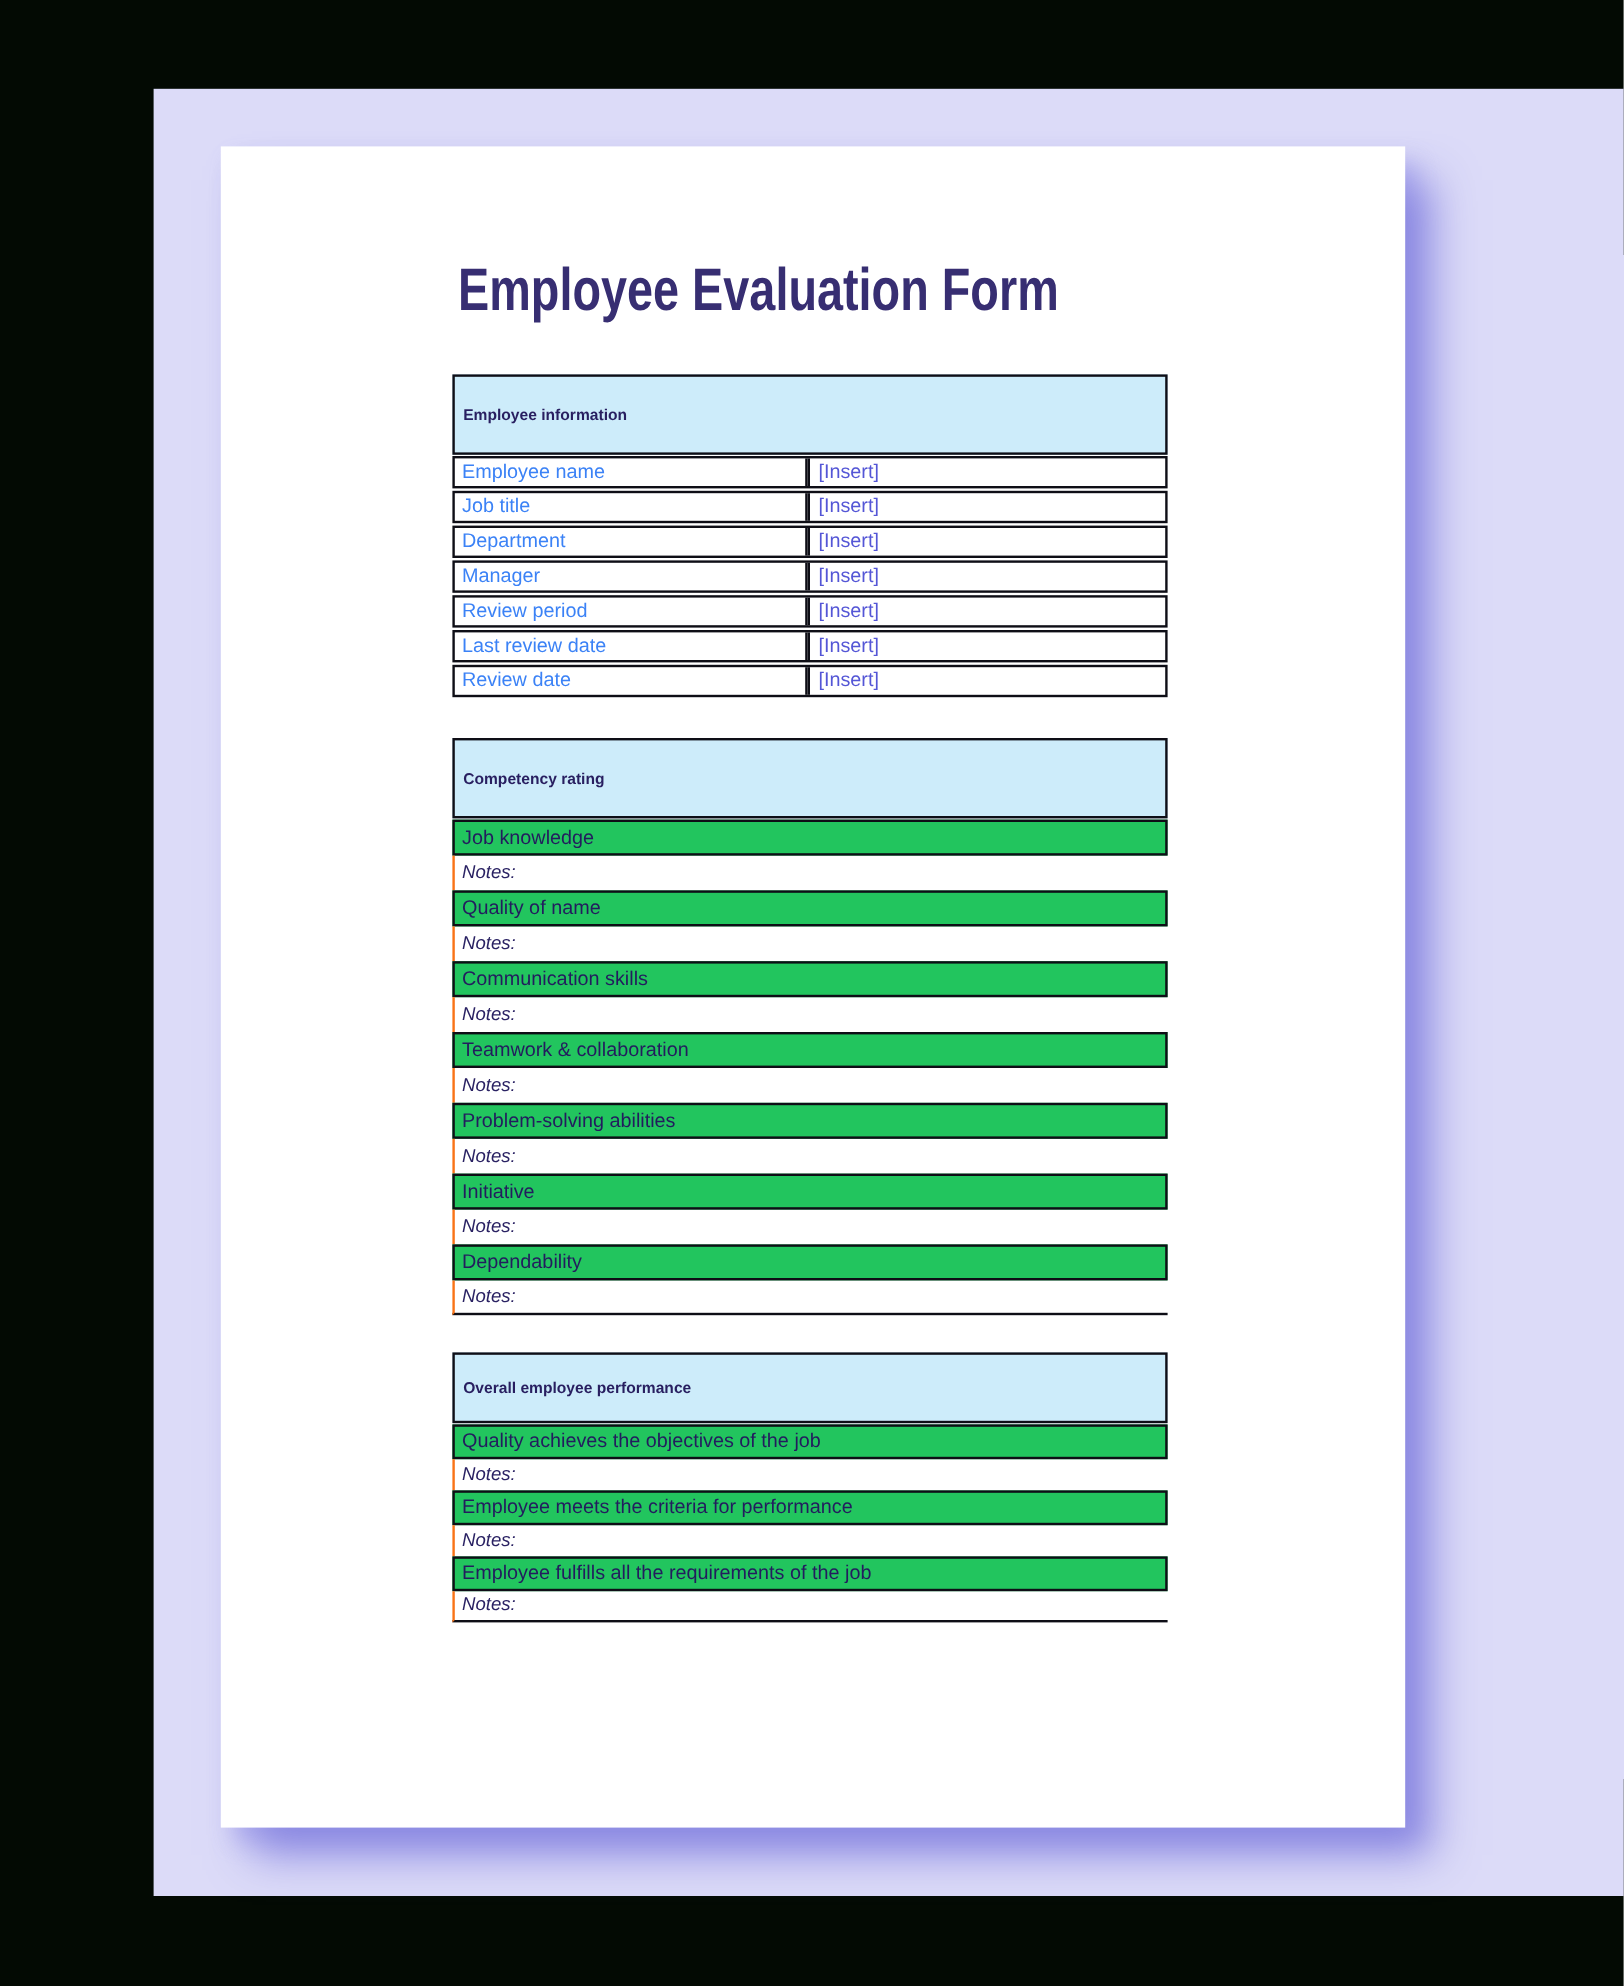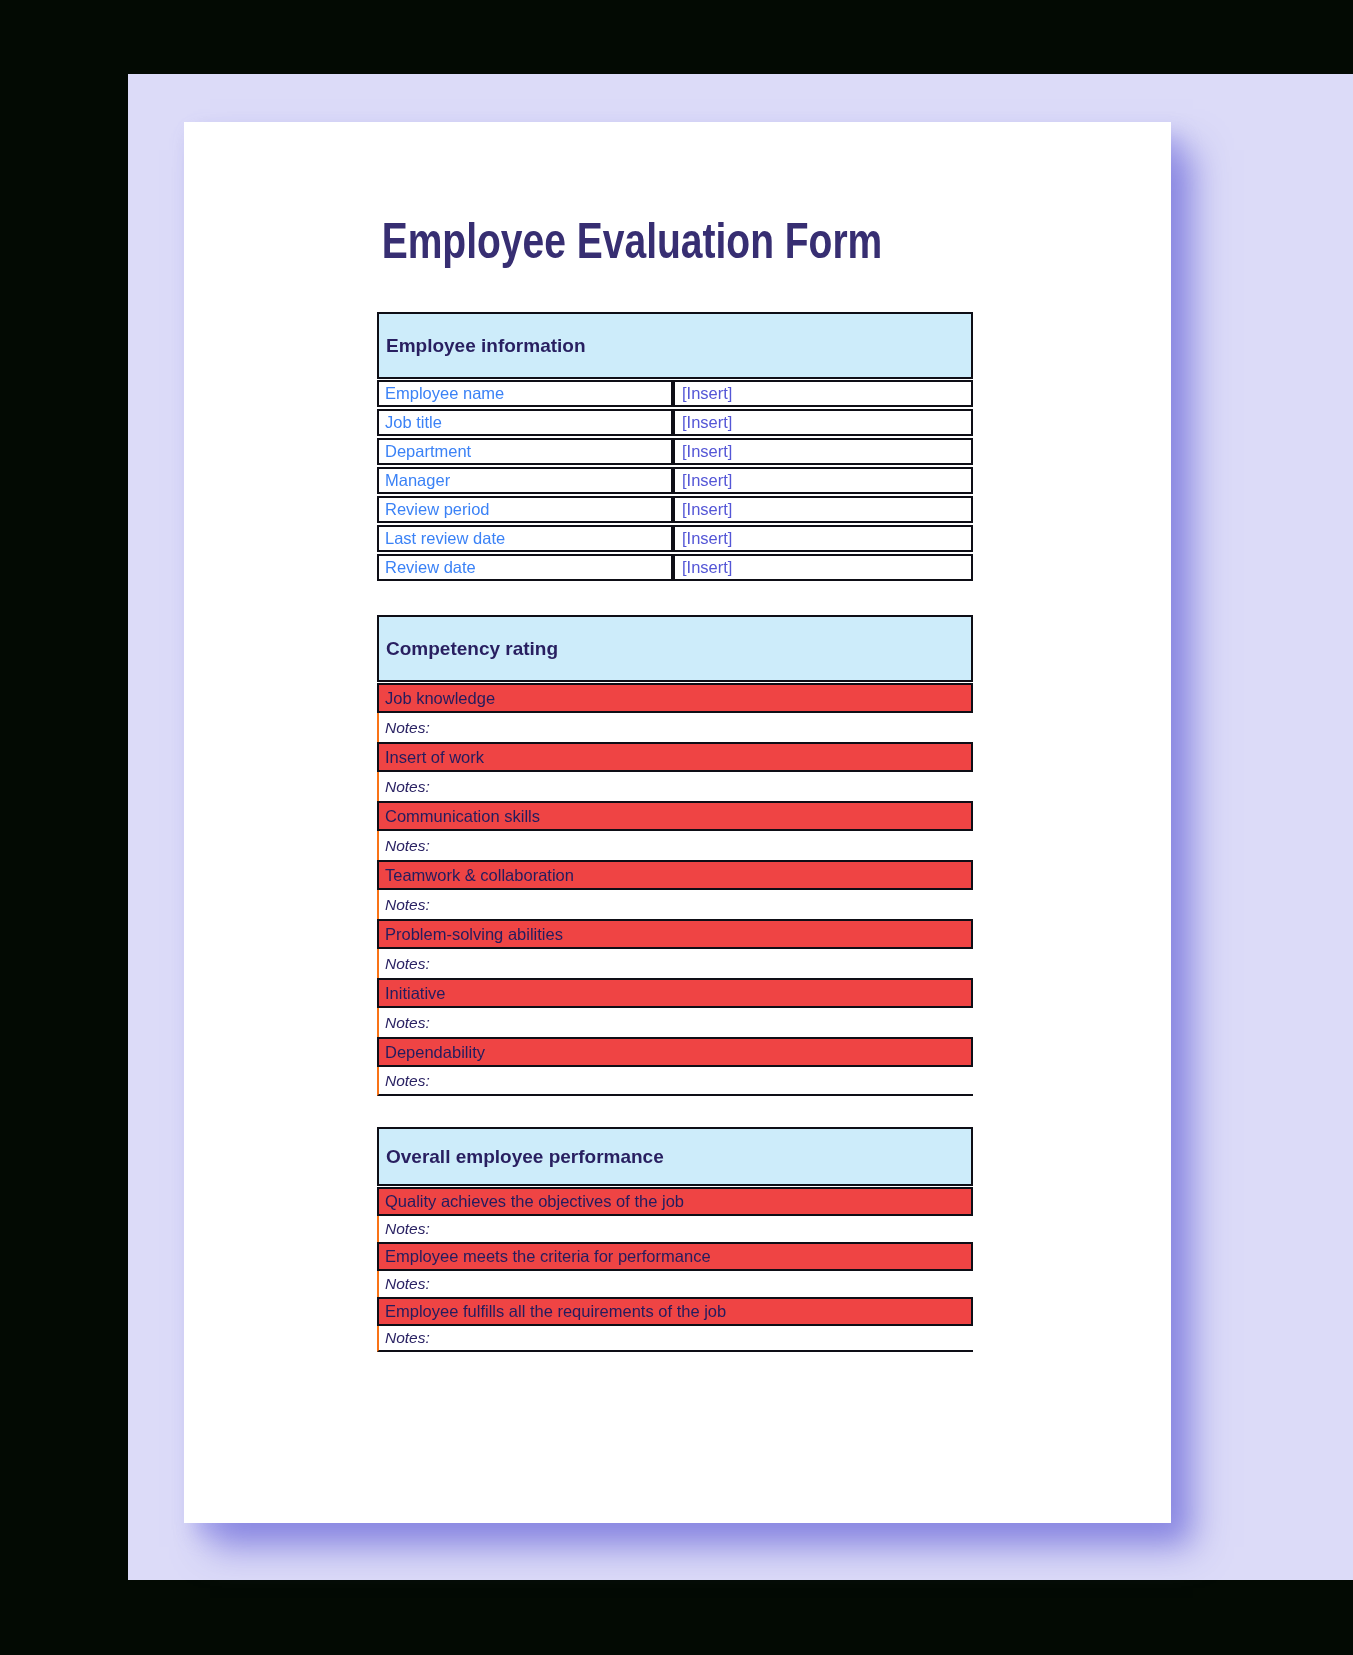--- a/index.html
+++ b/index.html
@@ -37,21 +37,21 @@
   .sec { margin: 0; }
   .sec-info { margin-top: 43px; }
   .sec-comp { margin-top: 34px; }
   .sec-overall { margin-top: 31px; }
   .sec-header {
     height: 67px;
     background: #cdecfa;
     border: 2px solid #0e0e16;
     display: flex; align-items: center;
     padding-left: 7px;
-    font-size: 19px; font-weight: bold; color: #281f60;
+    font-size: 13px; font-weight: bold; color: #281f60;
     margin-bottom: 1px;
   }
   .sec-overall .sec-header { height: 59px; }
   .info-row {
     display: flex;
     height: 27px;
     border: 2px solid #0e0e16;
     margin-bottom: 2px;
     background: #ffffff;
   }
@@ -67,21 +67,21 @@
     border-left: 2px solid #0e0e16;
     padding-left: 7px;
     color: #5456d6;
   }
   .box-row {
     height: 30px;
     border: 2px solid #0e0e16;
     display: flex; align-items: center;
     padding-left: 6px;
     font-size: 16.5px; color: #231c5e;
-    background: #ef4444;
+    background: #22c55e;
   }
   .sec-overall .box-row { height: 29px; }
   .notes-row {
     height: 29px;
     border-left: 2px solid #f97316;
     display: flex; align-items: center;
     padding-left: 6px;
   }
   .sec-overall .notes-row { height: 26px; }
   .notes-row.last { border-bottom: 2px solid #0e0e16; }
@@ -133,21 +133,21 @@
       </section>
 
       <section class="sec sec-comp">
         <div class="sec-header">
           <span>Competency rating</span>
         </div>
         <div class="box-row">Job knowledge</div>
         <div class="notes-row">
           <span class="notes-label">Notes:</span>
         </div>
-        <div class="box-row">Insert of work</div>
+        <div class="box-row">Quality of name</div>
         <div class="notes-row">
           <span class="notes-label">Notes:</span>
         </div>
         <div class="box-row">Communication skills</div>
         <div class="notes-row">
           <span class="notes-label">Notes:</span>
         </div>
         <div class="box-row">Teamwork &amp; collaboration</div>
         <div class="notes-row">
           <span class="notes-label">Notes:</span>

